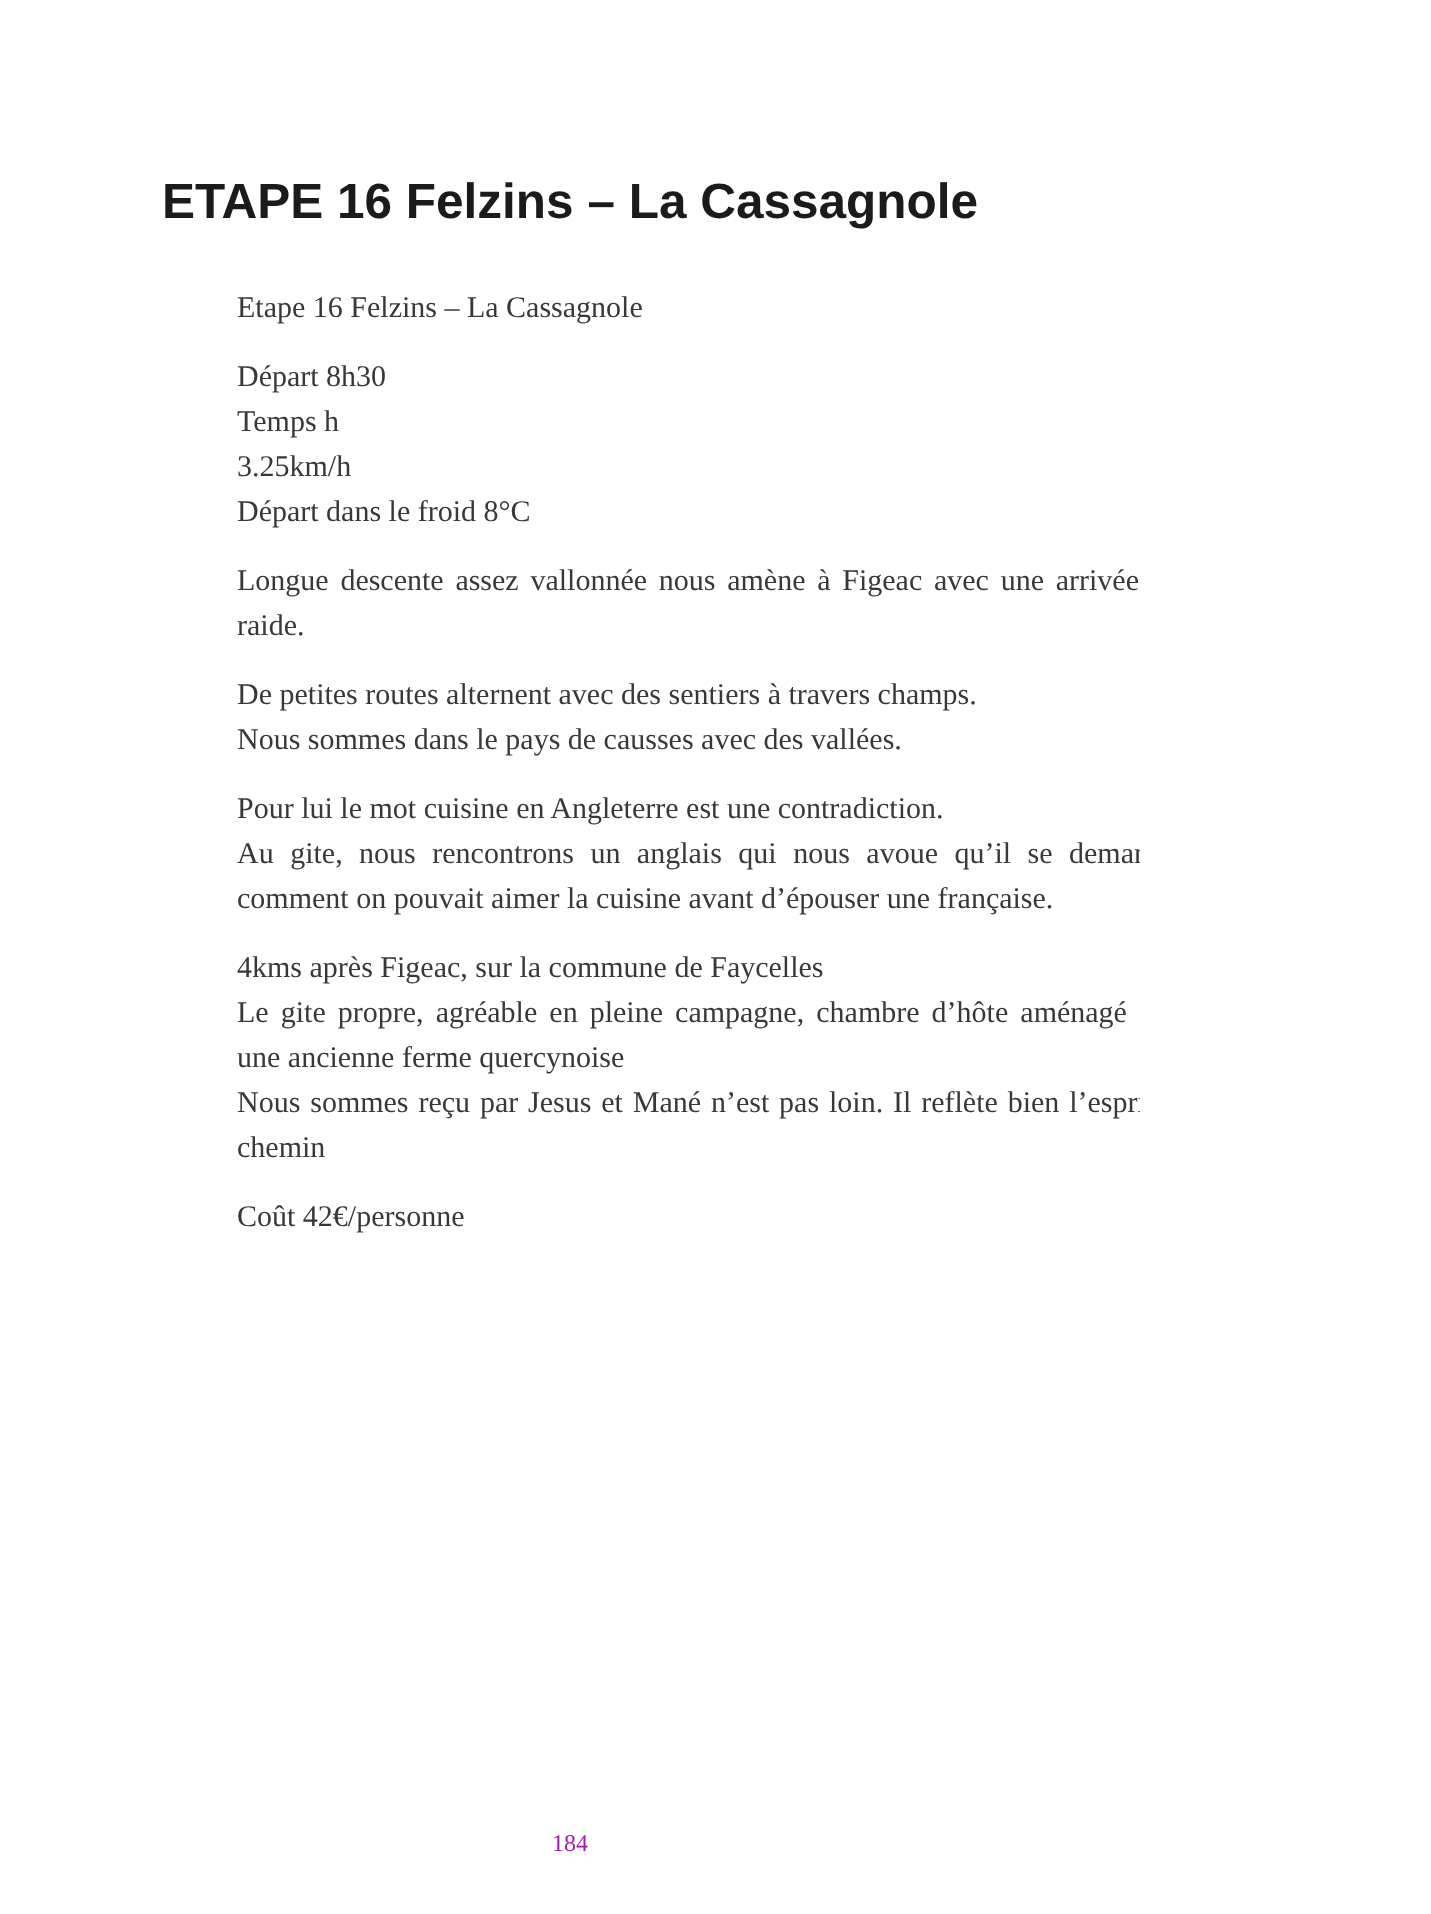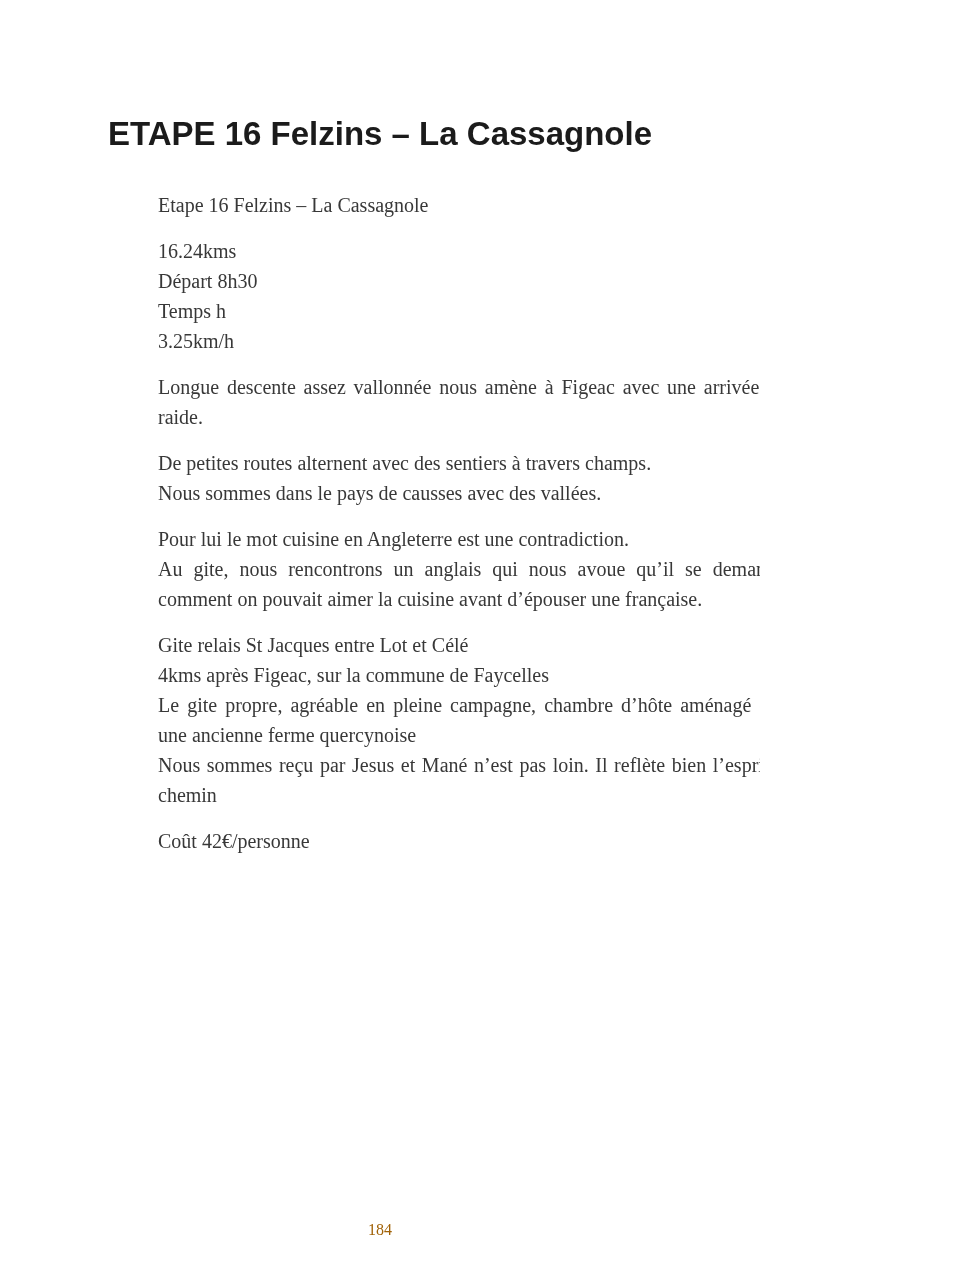--- a/index.html
+++ b/index.html
@@ -42,56 +42,55 @@
   }
   .page-footer {
     position: absolute;
     top: 1218px;
     left: 0;
     width: 100%;
     text-align: center;
     font-family: "Liberation Serif", serif;
     font-size: 16px;
     line-height: 24px;
-    color: #a16207;
+    color: #a21caf;
   }
 </style>
 </head>
 <body>
 
 <div class="page">
   <h1 class="page-title">ETAPE 16 Felzins – La Cassagnole</h1>
 
   <div class="document-body">
       <div class="paragraph">
         <div class="text-line">Etape 16 Felzins – La Cassagnole</div>
       </div>
       <div class="paragraph">
-        <div class="text-line">16.24kms</div>
         <div class="text-line">Départ 8h30</div>
         <div class="text-line">Temps h</div>
         <div class="text-line">3.25km/h</div>
+        <div class="text-line">Départ dans le froid 8°C</div>
       </div>
       <div class="paragraph">
         <div class="text-line">Longue descente assez vallonnée nous amène à Figeac avec une arrivée très raide.</div>
       </div>
       <div class="paragraph">
       </div>
       <div class="paragraph">
         <div class="text-line">De petites routes alternent avec des sentiers à travers champs.</div>
         <div class="text-line">Nous sommes dans le pays de causses avec des vallées.</div>
       </div>
       <div class="paragraph">
       </div>
       <div class="paragraph">
         <div class="text-line">Pour lui le mot cuisine en Angleterre est une contradiction.</div>
         <div class="text-line">Au gite, nous rencontrons un anglais qui nous avoue qu’il se demandait comment on pouvait aimer la cuisine avant d’épouser une française.</div>
       </div>
       <div class="paragraph">
-        <div class="text-line">Gite relais St Jacques entre Lot et Célé</div>
         <div class="text-line">4kms après Figeac, sur la commune de Faycelles</div>
         <div class="text-line">Le gite propre, agréable en pleine campagne, chambre d’hôte aménagé dans une ancienne ferme quercynoise</div>
         <div class="text-line">Nous sommes reçu par Jesus et Mané n’est pas loin. Il reflète bien l’esprit du chemin</div>
       </div>
       <div class="paragraph">
         <div class="text-line">Coût 42€/personne</div>
       </div>
     </div>
 
   <div class="page-footer">184</div>

